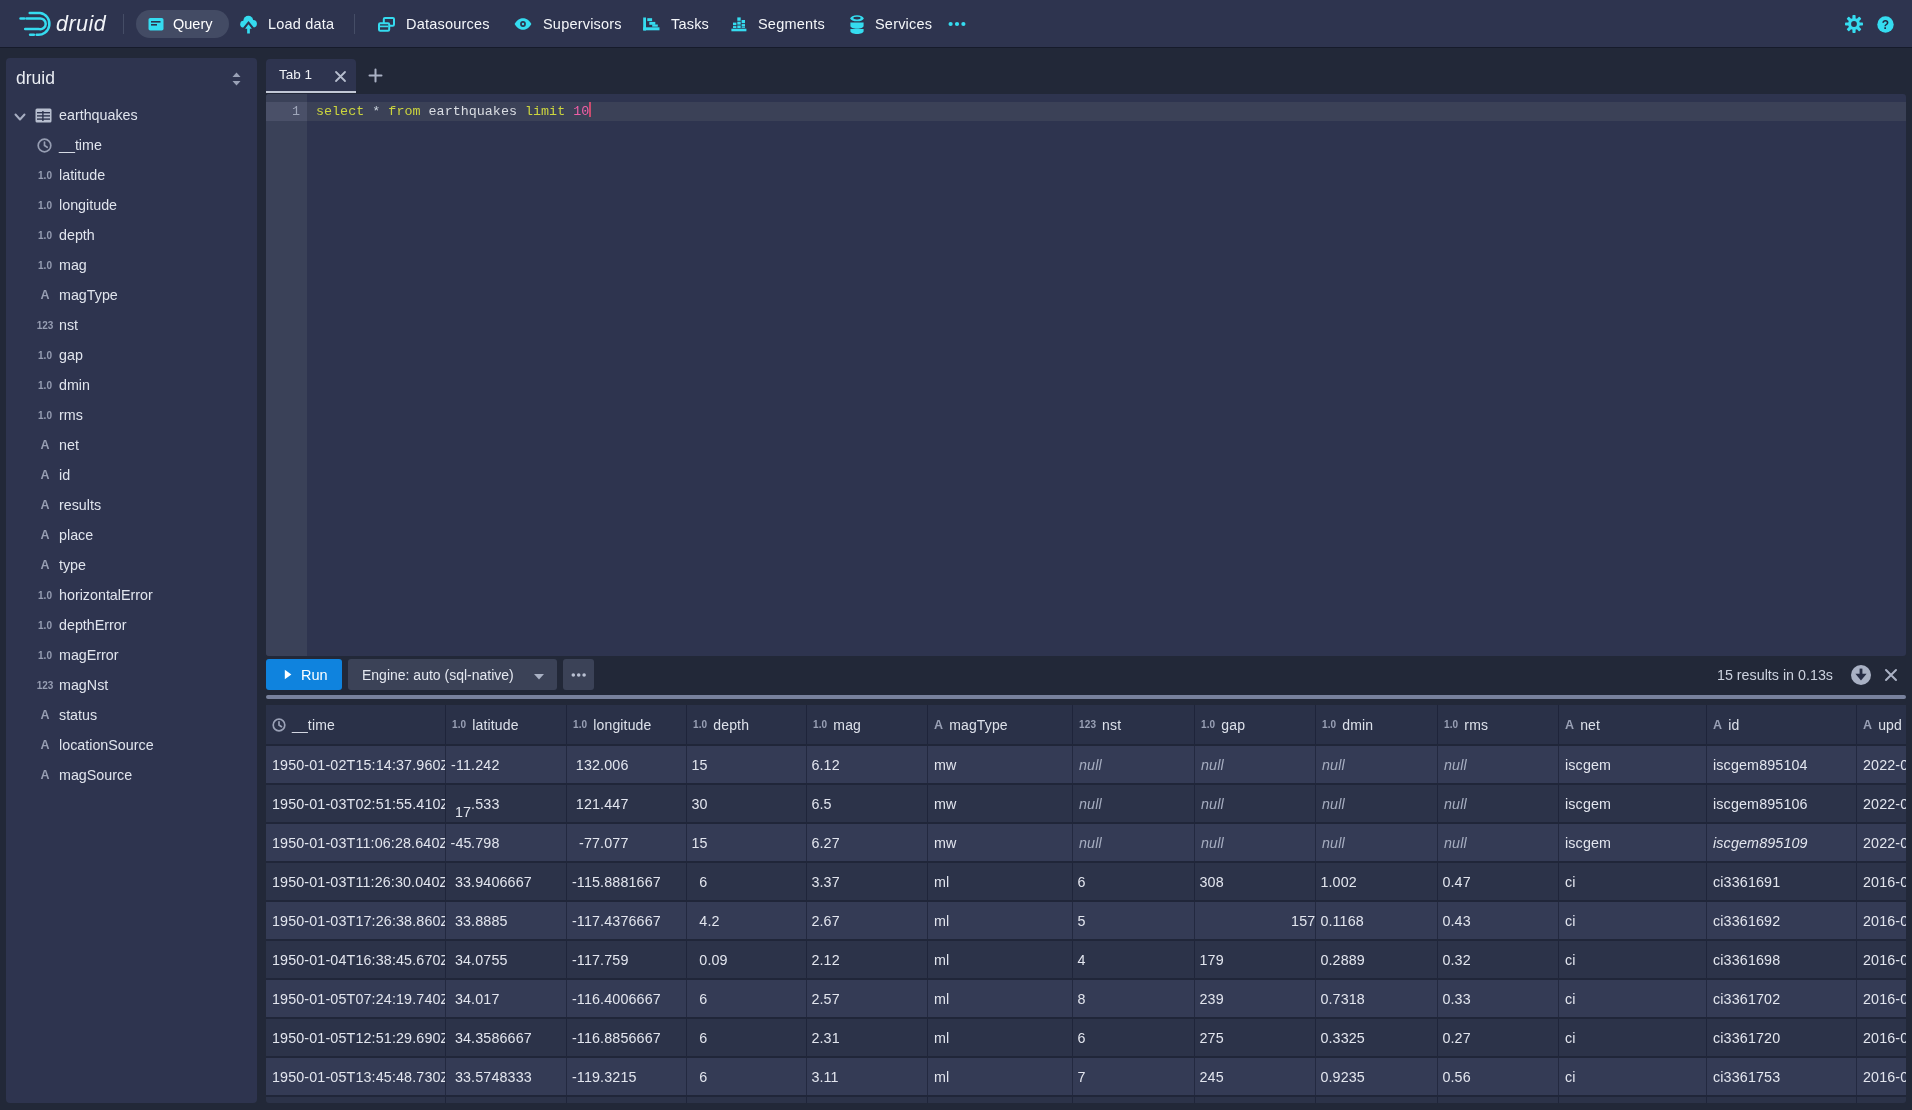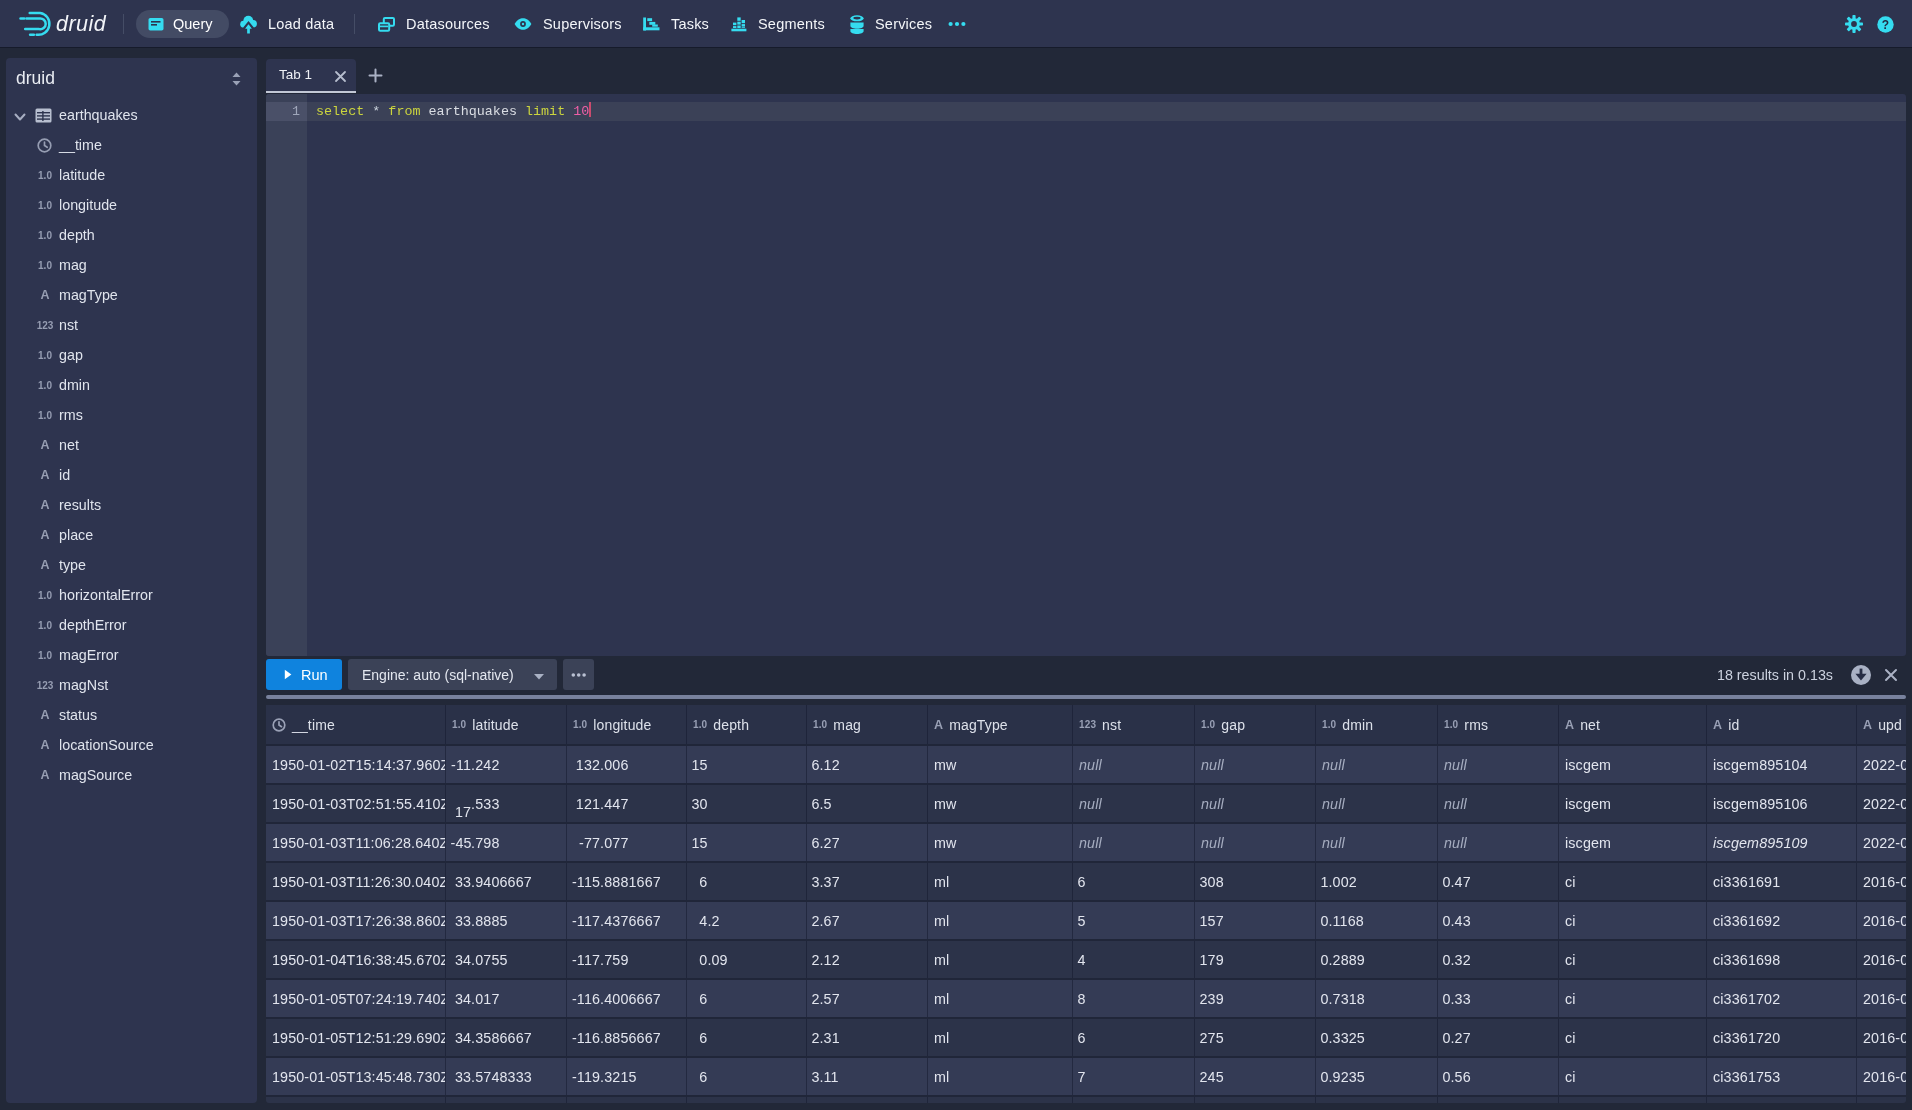--- a/index.html
+++ b/index.html
@@ -248,21 +248,21 @@
         <path d="M1 1 h10 L6 6.5z" fill="#a9b1c4"></path>
       </svg></span>
   </div>
 <div id="morebtn" class="btn">
     <svg width="15" height="8" viewBox="0 0 15 8" style="">
       <circle cx="2.3" cy="4.0" r="1.8" fill="#b9c0d2"></circle>
       <circle cx="7.7" cy="4.0" r="1.8" fill="#b9c0d2"></circle>
       <circle cx="13.100000000000001" cy="4.0" r="1.8" fill="#b9c0d2"></circle>
     </svg>
   </div>
-<div id="resinfo">18 results in 0.13s</div>
+<div id="resinfo">15 results in 0.13s</div>
 <div id="dlbtn"><svg width="22" height="22" viewBox="0 0 22 22" style="">
       <circle cx="11" cy="11" r="10" fill="#a9b1c4"></circle>
       <rect x="9.6" y="4.6" width="2.8" height="6.5" fill="#272d45"></rect>
       <path d="M5.4 9.8 h11.2 L11 16.6 z" fill="#272d45"></path>
     </svg></div>
 <div id="xbtn"><svg width="14" height="14" viewBox="0 0 14 14" style="">
       <path d="M2 2 L12 12 M12 2 L2 12" stroke="#aab1c4" stroke-width="2" stroke-linecap="round"></path>
     </svg></div>
 <div id="hscroll"></div>
 <div id="rtable">
@@ -527,21 +527,21 @@
         <span class="ip" style="width:7.95px;">2</span>
         <span>.67</span>
       </div>
       <div class="cell" style="width:145px;">
         <span>ml</span>
       </div>
       <div class="cell ncell" style="width:122px;">
         <span class="ip" style="width:7.95px;">5</span>
         <span></span>
       </div>
-      <div class="cell ncell" style="width:121px;">
+      <div class="cell ncell" style="width:121px;justify-content:flex-end;">
         <span class="ip" style="width:23.9px;">157</span>
         <span></span>
       </div>
       <div class="cell ncell" style="width:122px;">
         <span class="ip" style="width:7.95px;">0</span>
         <span>.1168</span>
       </div>
       <div class="cell ncell" style="width:121px;">
         <span class="ip" style="width:7.95px;">0</span>
         <span>.43</span>

